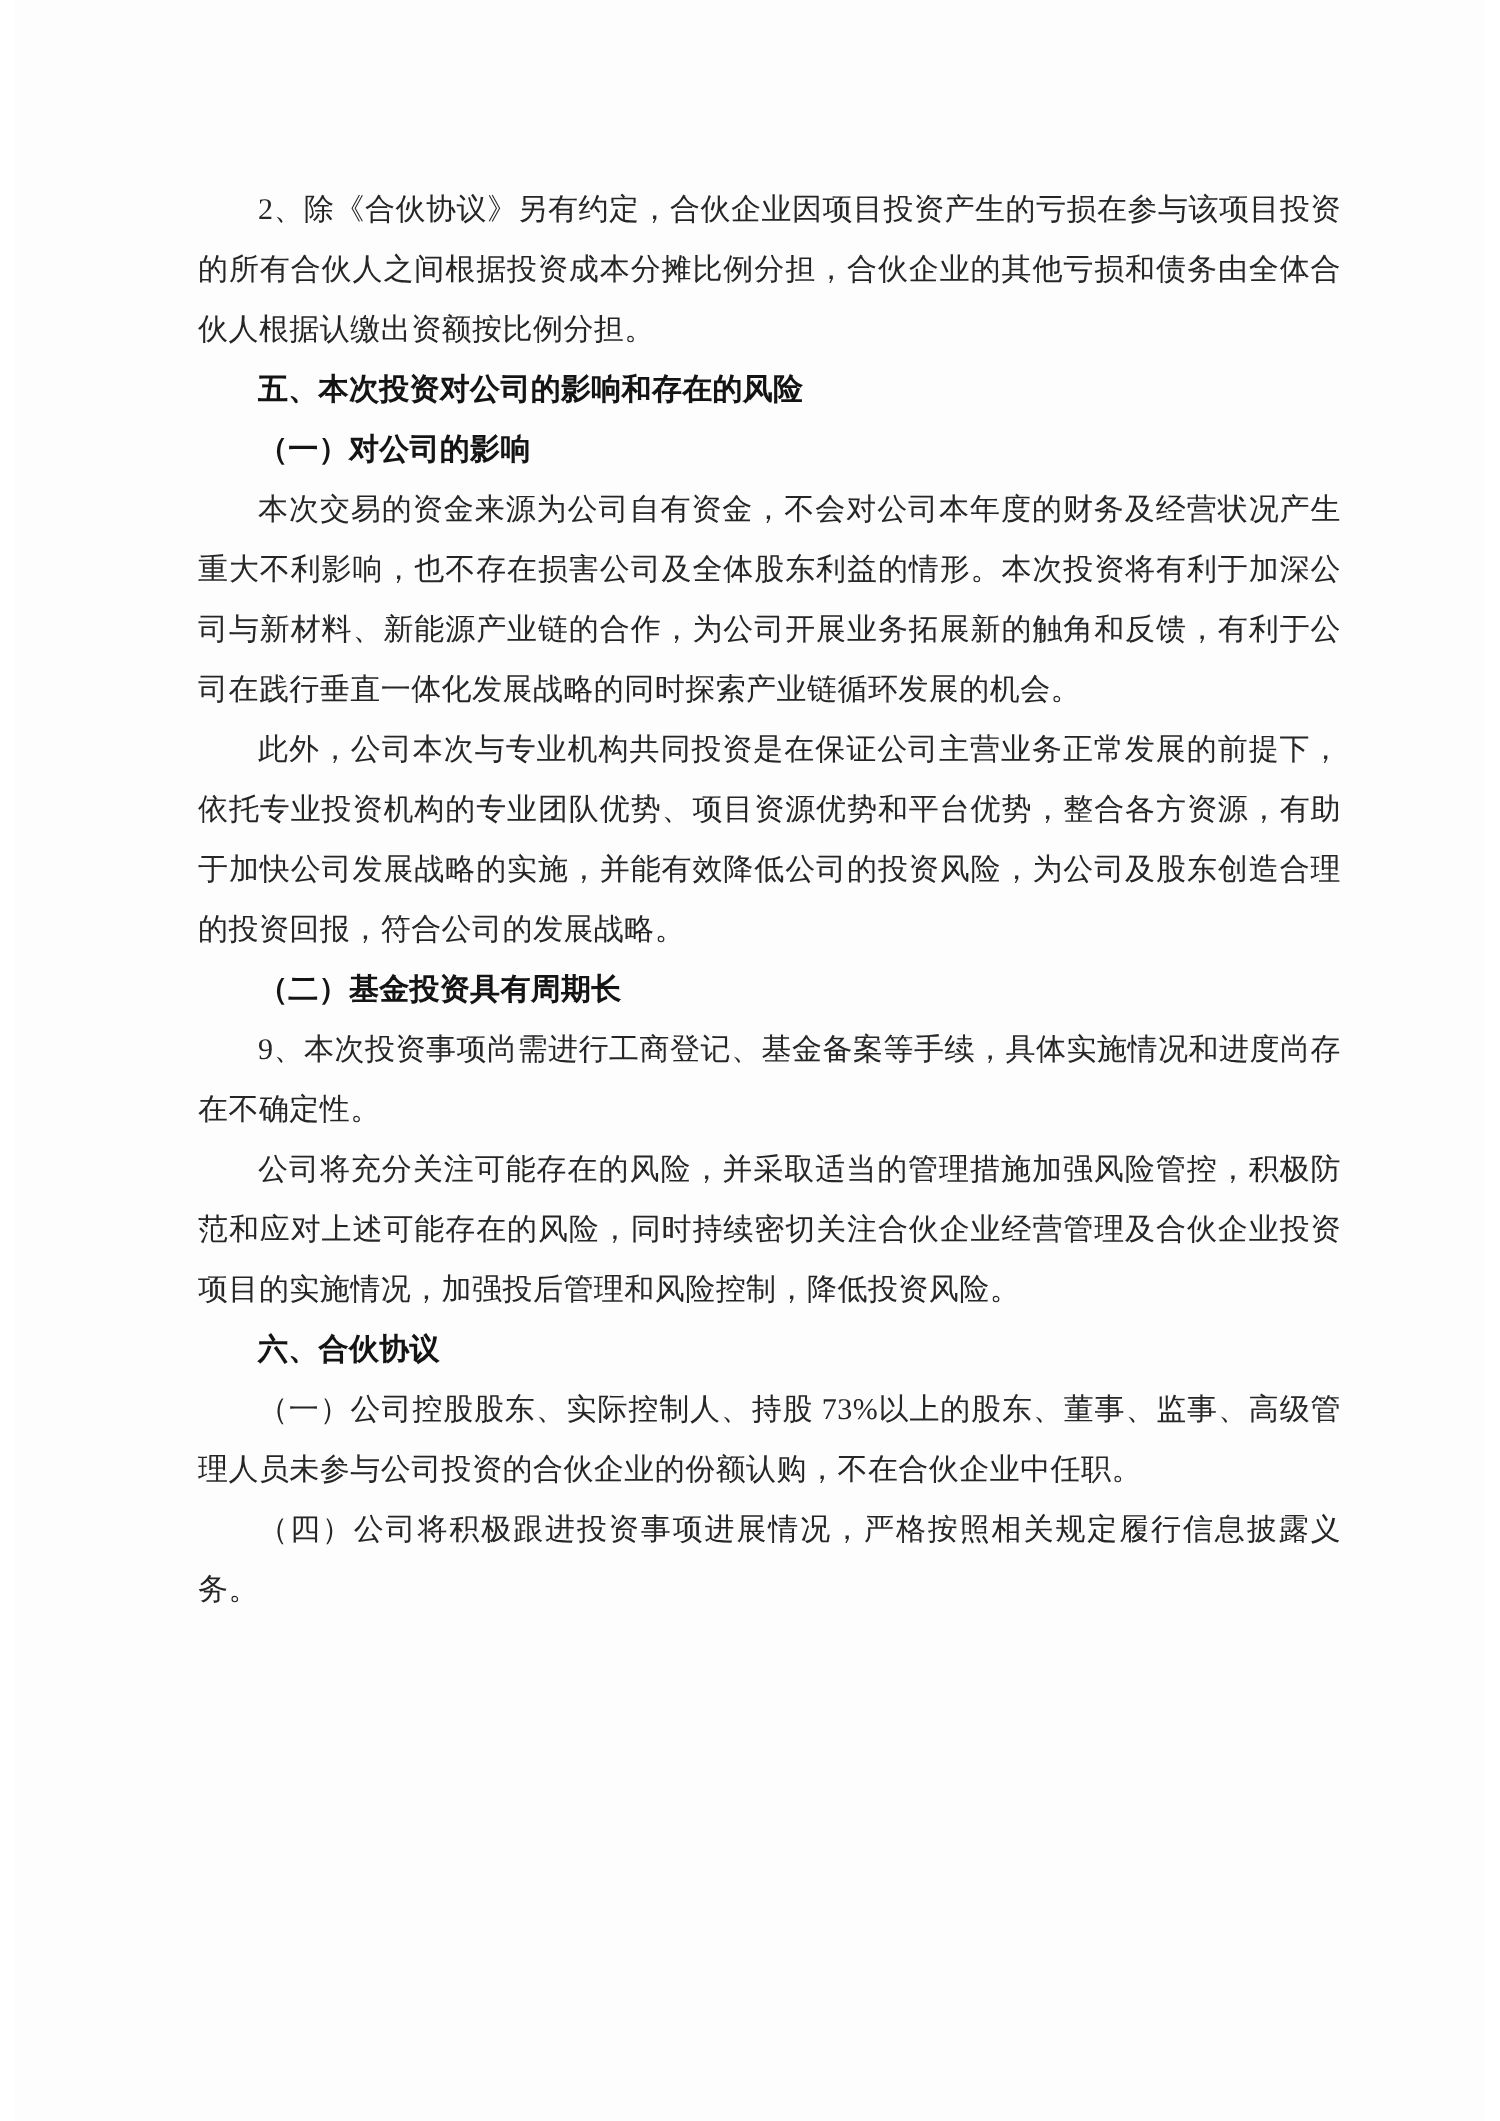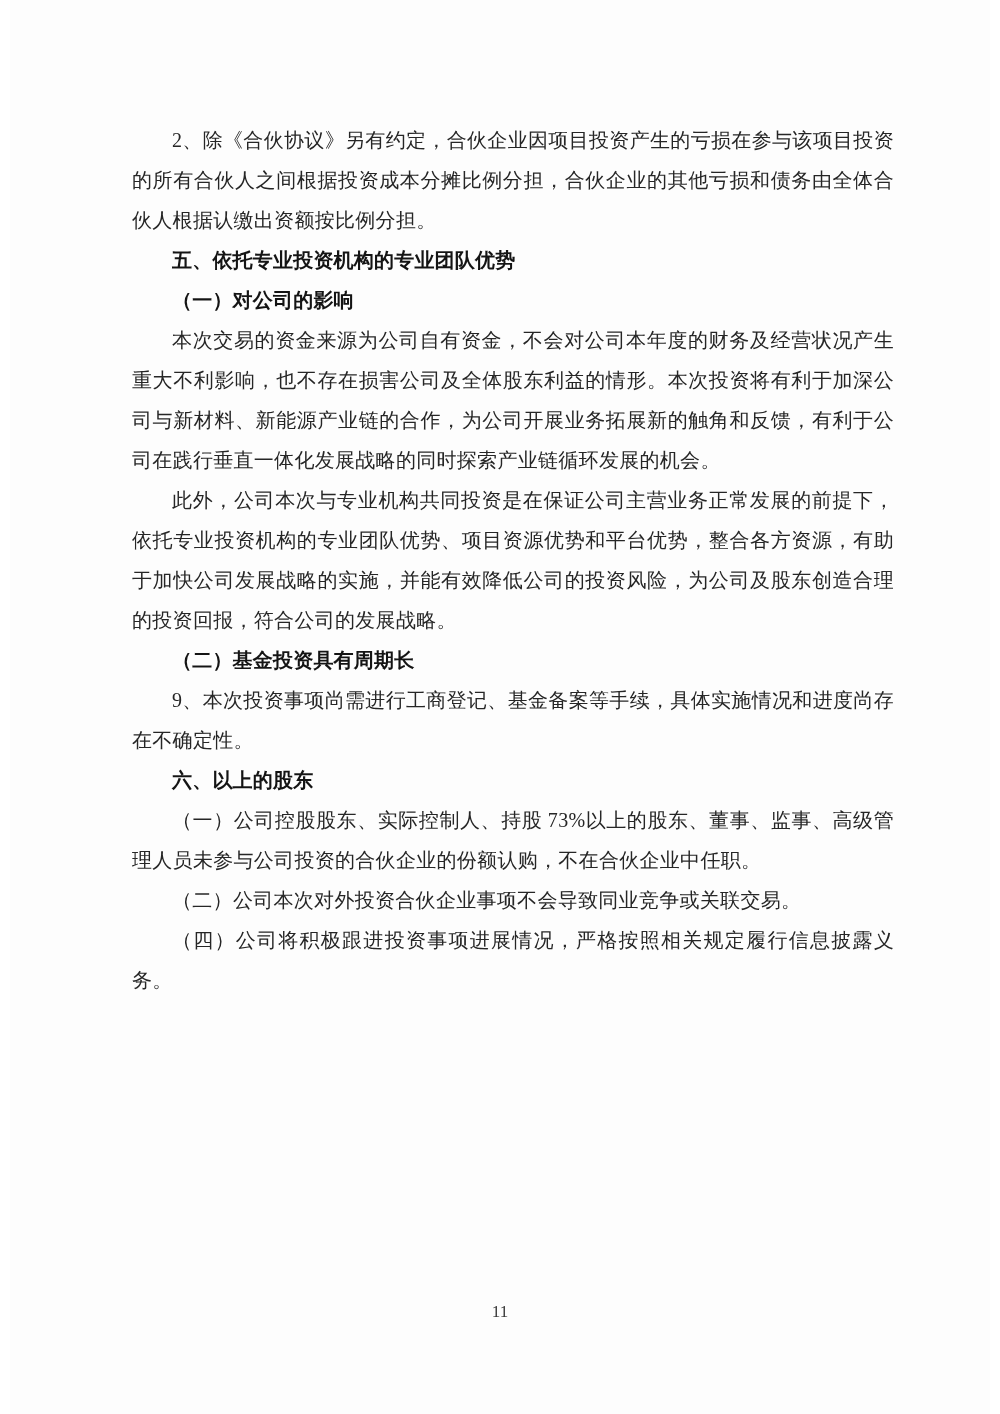--- a/index.html
+++ b/index.html
@@ -50,25 +50,24 @@
     color: #3a3a3a;
     font-family: "Liberation Serif", "DejaVu Serif", serif;
   }
 </style>
 </head>
 <body>
 
 <div class="page">
   <div class="content">
     <p class="body">2、除《合伙协议》另有约定，合伙企业因项目投资产生的亏损在参与该项目投资的所有合伙人之间根据投资成本分摊比例分担，合伙企业的其他亏损和债务由全体合伙人根据认缴出资额按比例分担。</p>
-    <p class="heading">五、依托专业投资机构的专业团队优势</p>
+    <p class="heading">五、本次投资对公司的影响和存在的风险</p>
     <p class="heading">（一）对公司的影响</p>
     <p class="body">本次交易的资金来源为公司自有资金，不会对公司本年度的财务及经营状况产生重大不利影响，也不存在损害公司及全体股东利益的情形。本次投资将有利于加深公司与新材料、新能源产业链的合作，为公司开展业务拓展新的触角和反馈，有利于公司在践行垂直一体化发展战略的同时探索产业链循环发展的机会。</p>
     <p class="body">此外，公司本次与专业机构共同投资是在保证公司主营业务正常发展的前提下，依托专业投资机构的专业团队优势、项目资源优势和平台优势，整合各方资源，有助于加快公司发展战略的实施，并能有效降低公司的投资风险，为公司及股东创造合理的投资回报，符合公司的发展战略。</p>
     <p class="heading">（二）基金投资具有周期长</p>
     <p class="body">9、本次投资事项尚需进行工商登记、基金备案等手续，具体实施情况和进度尚存在不确定性。</p>
-    <p class="heading">六、以上的股东</p>
+    <p class="body">公司将充分关注可能存在的风险，并采取适当的管理措施加强风险管控，积极防范和应对上述可能存在的风险，同时持续密切关注合伙企业经营管理及合伙企业投资项目的实施情况，加强投后管理和风险控制，降低投资风险。</p>
+    <p class="heading">六、合伙协议</p>
     <p class="body">（一）公司控股股东、实际控制人、持股 73%以上的股东、董事、监事、高级管理人员未参与公司投资的合伙企业的份额认购，不在合伙企业中任职。</p>
-    <p class="body">（二）公司本次对外投资合伙企业事项不会导致同业竞争或关联交易。</p>
     <p class="body">（四）公司将积极跟进投资事项进展情况，严格按照相关规定履行信息披露义务。</p>
   </div>
-  <div class="footer">11</div>
 </div>
 
 </body></html>

